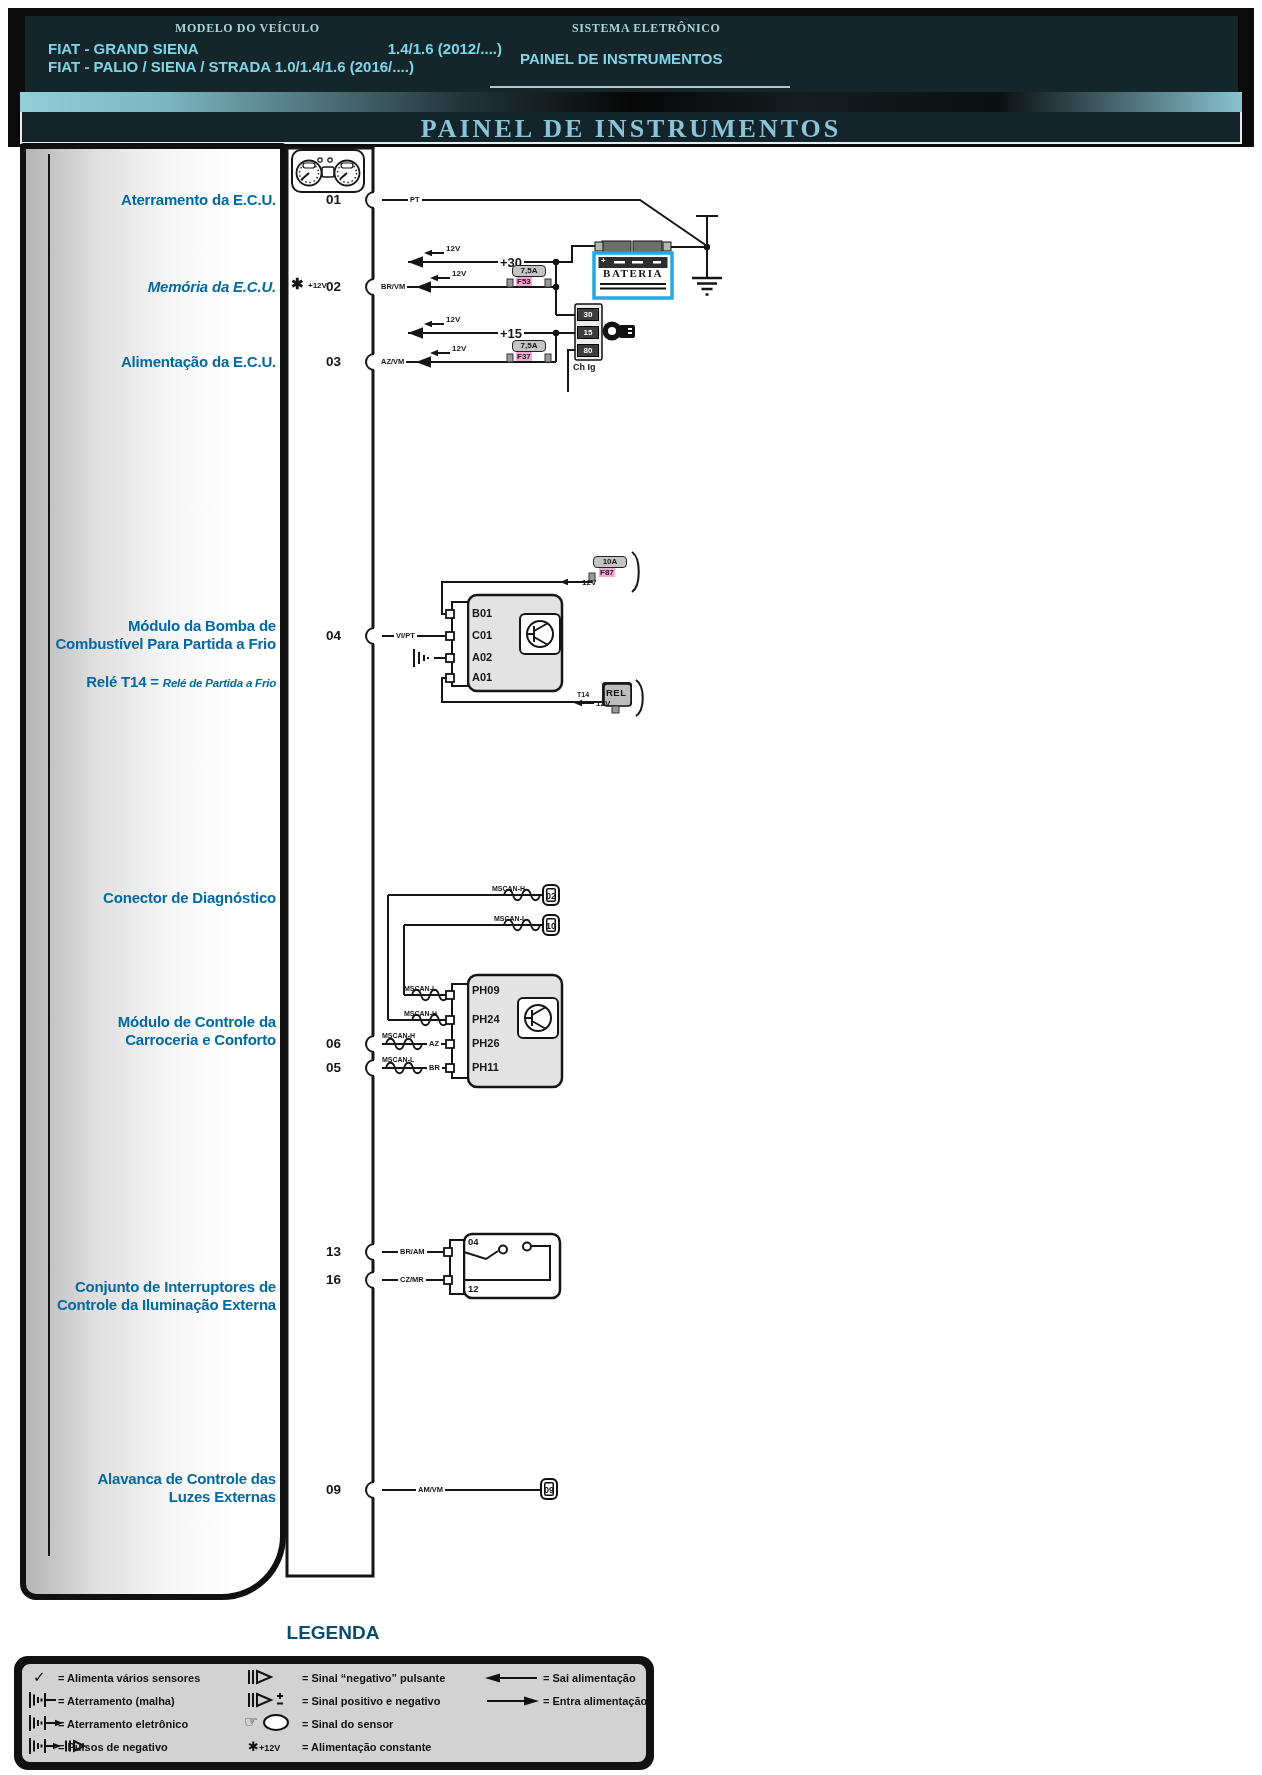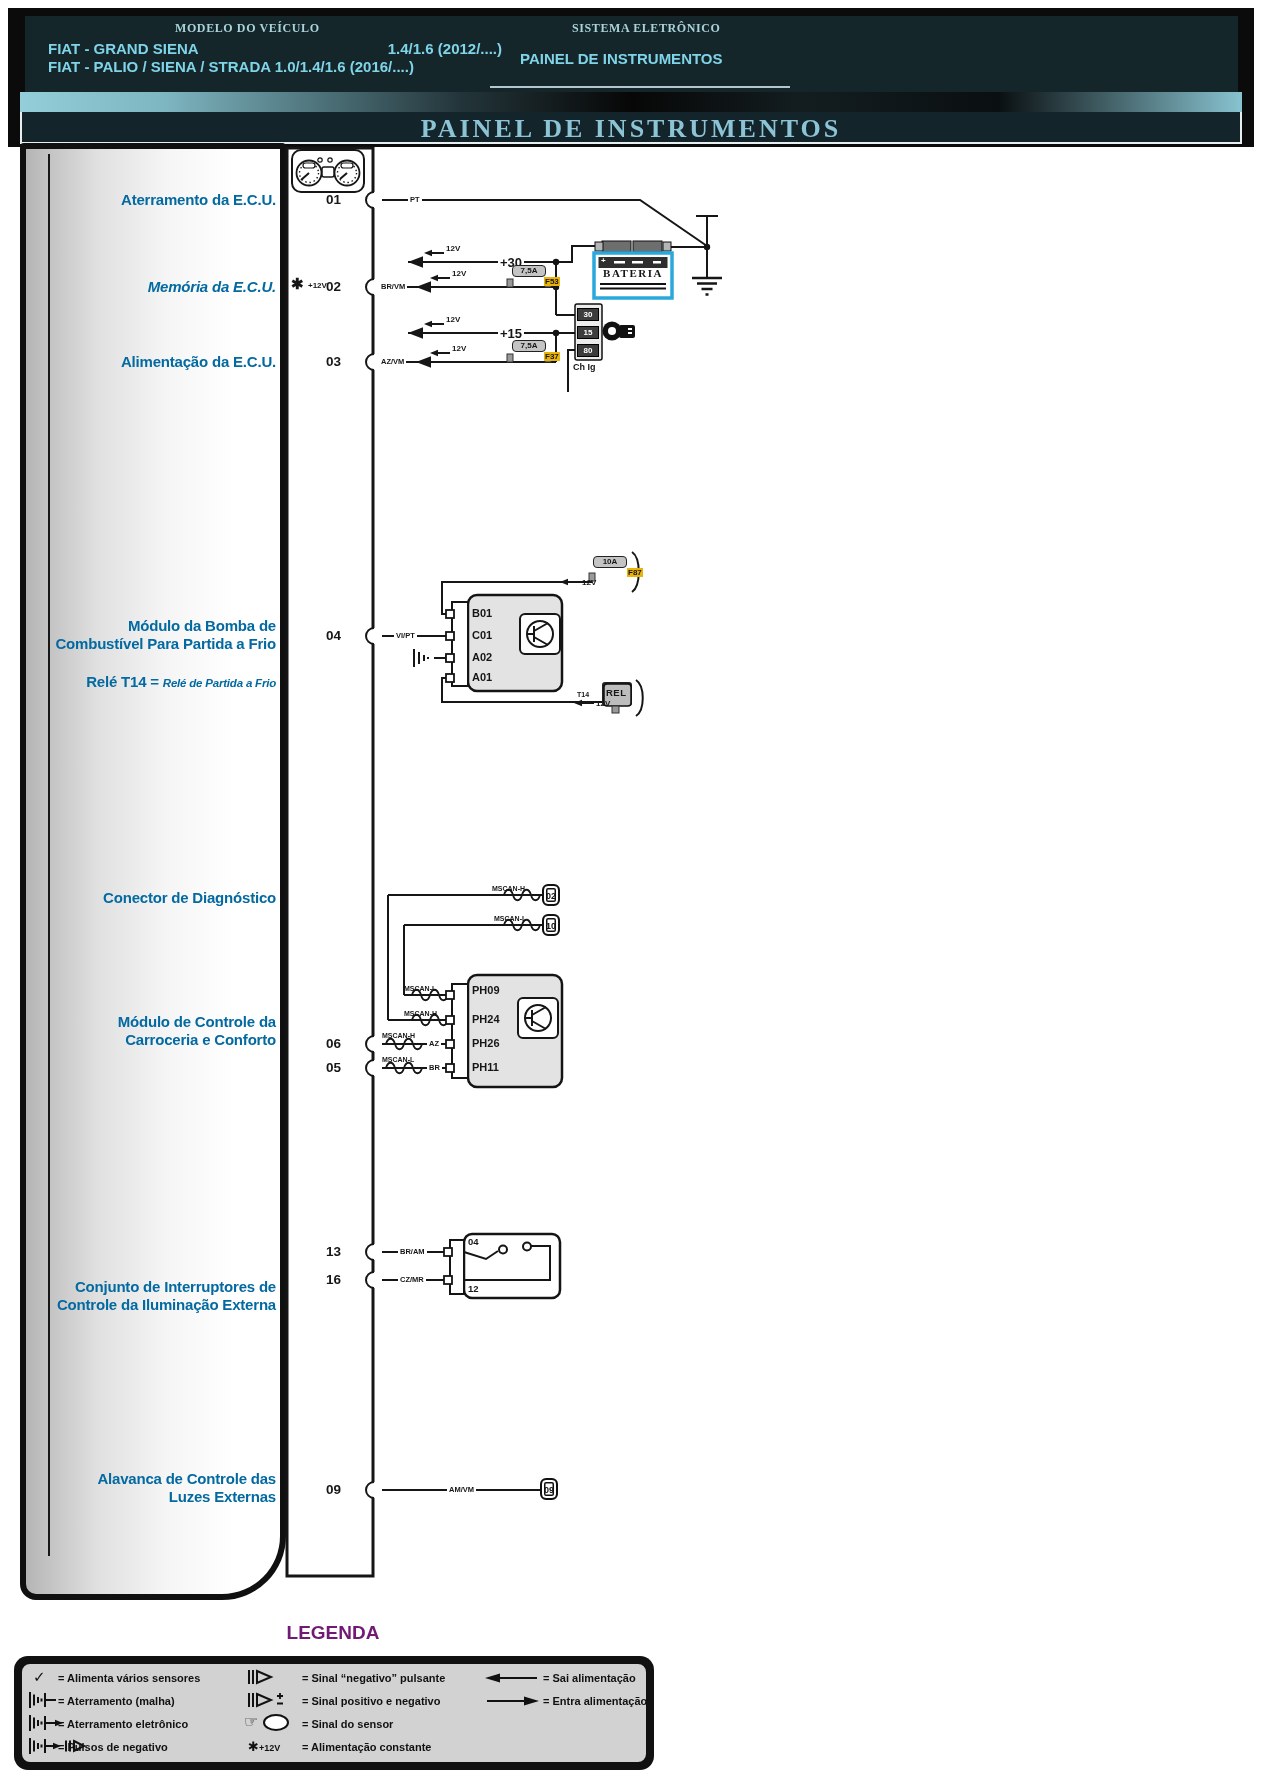--- a/index.html
+++ b/index.html
@@ -27,38 +27,38 @@
   .rele-sub{font:bold italic 11.5px/18px "Liberation Sans",sans-serif;}
   
   .pin{width:28px;text-align:left;font:bold 13.5px/15px "Liberation Sans",sans-serif;}
   .wl{font:bold 7.5px/10px "Liberation Sans",sans-serif;background:#fff;padding:0 2px;}
   .pv{font:bold 13px/15px "Liberation Sans",sans-serif;background:#fff;padding:0 2px;}
   .v12t{font:bold 8px/10px "Liberation Sans",sans-serif;}
   .ml{font:bold 7px/9px "Liberation Sans",sans-serif;}
   .star{font:bold 15px/15px "Liberation Sans",sans-serif;}
   .amp{width:34px;height:12px;background:#c4c4c4;border:1.5px solid #222;border-radius:4px;
        font:bold 8px/10px "Liberation Sans",sans-serif;text-align:center;box-sizing:border-box;}
-  .fn{font:bold 8px/9px "Liberation Sans",sans-serif;background:#eab308;padding:0 1px;margin-left:28px;}
+  .fn{font:bold 8px/9px "Liberation Sans",sans-serif;background:#f9a8d4;padding:0 1px;}
   .rel{font:bold 9.5px/11px "Liberation Sans",sans-serif;letter-spacing:.5px;}
   .term{width:22px;height:13px;background:#3d3d3d;color:#fff;border:1px solid #000;
         font:bold 8px/11px "Liberation Sans",sans-serif;text-align:center;box-sizing:border-box;}
   .chig{font:bold 9px/11px "Liberation Sans",sans-serif;}
   .bat{width:70px;text-align:center;font:bold 11px/13px "Liberation Serif",serif;letter-spacing:1.5px;}
   .bplus{color:#fff;font:bold 8px/9px "Liberation Sans",sans-serif;}
   .dbox{width:18px;height:22px;border:2px solid #111;border-radius:6px;background:#fff;
         box-shadow:inset 0 0 0 2px #fff,inset 0 0 0 3.5px #111;
         font:bold 9px/20px "Liberation Sans",sans-serif;text-align:center;box-sizing:border-box;}
   .swp{font:bold 9.5px/11px "Liberation Sans",sans-serif;}
   .mp{font:bold 11px/12px "Liberation Sans",sans-serif;}
   
   .legend-frame{position:absolute;left:14px;top:1656px;width:640px;height:114px;background:#111;border-radius:14px;z-index:1;}
   .legend-inner{position:absolute;left:20px;top:1662px;width:628px;height:102px;background:#d2d2d2;
         border:2px solid #111;border-radius:10px;box-sizing:border-box;z-index:2;}
   .legend-title{position:absolute;left:233px;top:1622px;width:200px;text-align:center;z-index:3;
-        font:bold 19px/22px "Liberation Sans",sans-serif;color:#701a75;}
+        font:bold 19px/22px "Liberation Sans",sans-serif;color:#0c4a6e;}
   .ltext{font:bold 11px/14px "Liberation Sans",sans-serif;color:#111;}
   .licon{z-index:4;}
   .lchar{font:bold 15px/15px "DejaVu Sans",sans-serif;color:#111;}
   .oval{display:inline-block;width:22px;height:13px;border:2px solid #111;border-radius:50%;background:#fff;vertical-align:middle;}
   svg.wires{position:absolute;left:0;top:0;z-index:2;}
   svg.wires path.w{stroke:#161616;stroke-width:2;fill:none;}
   svg.wires path.w3{stroke:#161616;stroke-width:2.5;fill:none;}
   svg.wires .ah{fill:#161616;}
 </style>
 </head>
@@ -320,21 +320,21 @@
     <div class="abs star" style="left: 291px; top: 276px;">✱</div>
     <div class="abs v12t" style="left: 308px; top: 281px;">+12V</div>
     <div class="abs wl" style="left: 408px; top: 195px;">PT</div>
     <div class="abs wl" style="left: 379px; top: 282px;">BR/VM</div>
     <div class="abs wl" style="left: 379px; top: 357px;">AZ/VM</div>
     <div class="abs wl" style="left: 394px; top: 631px;">VI/PT</div>
     <div class="abs wl" style="left: 427px; top: 1039px;">AZ</div>
     <div class="abs wl" style="left: 427px; top: 1063px;">BR</div>
     <div class="abs wl" style="left: 398px; top: 1247px;">BR/AM</div>
     <div class="abs wl" style="left: 398px; top: 1275px;">CZ/MR</div>
-    <div class="abs wl" style="left: 416px; top: 1485px; margin-left: 31px;">AM/VM</div>
+    <div class="abs wl" style="left: 416px; top: 1485px;">AM/VM</div>
     <div class="abs pv" style="left: 498px; top: 255px;">+30</div>
     <div class="abs pv" style="left: 498px; top: 326px;">+15</div>
     <div class="abs v12t" style="left: 446px; top: 244px;">12V</div>
     <div class="abs v12t" style="left: 452px; top: 269px;">12V</div>
     <div class="abs v12t" style="left: 452px; top: 344px;">12V</div>
     <div class="abs v12t" style="left: 446px; top: 315px;">12V</div>
     <div class="abs v12t" style="left: 582px; top: 578px;">12V</div>
     <div class="abs v12t" style="left: 596px; top: 699px;">12V</div>
     <div class="abs ml" style="left: 492px; top: 884px;">MSCAN-H</div>
     <div class="abs ml" style="left: 494px; top: 914px;">MSCAN-L</div>

